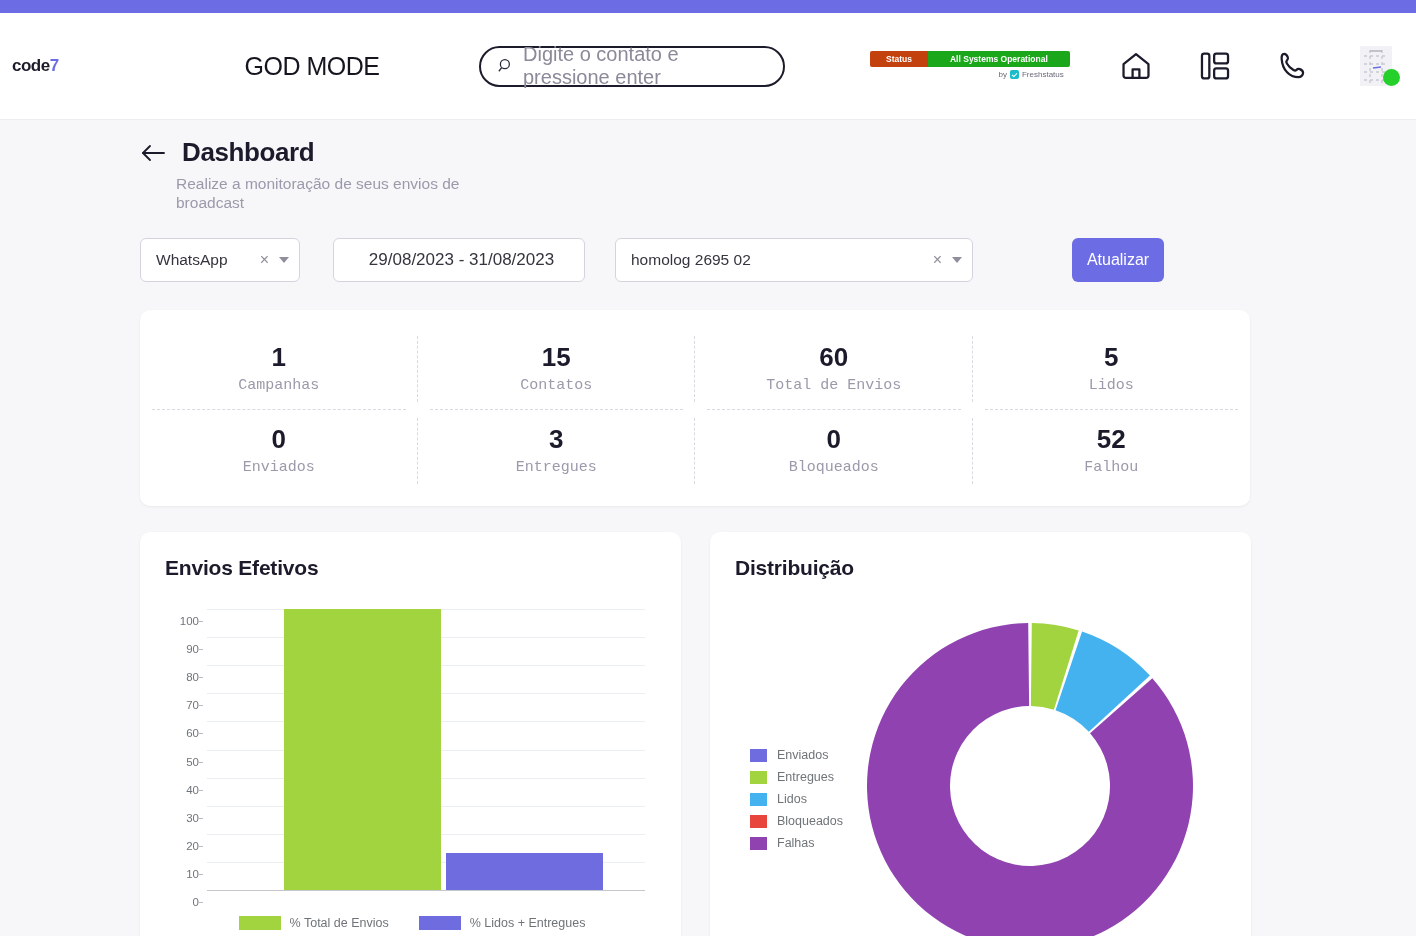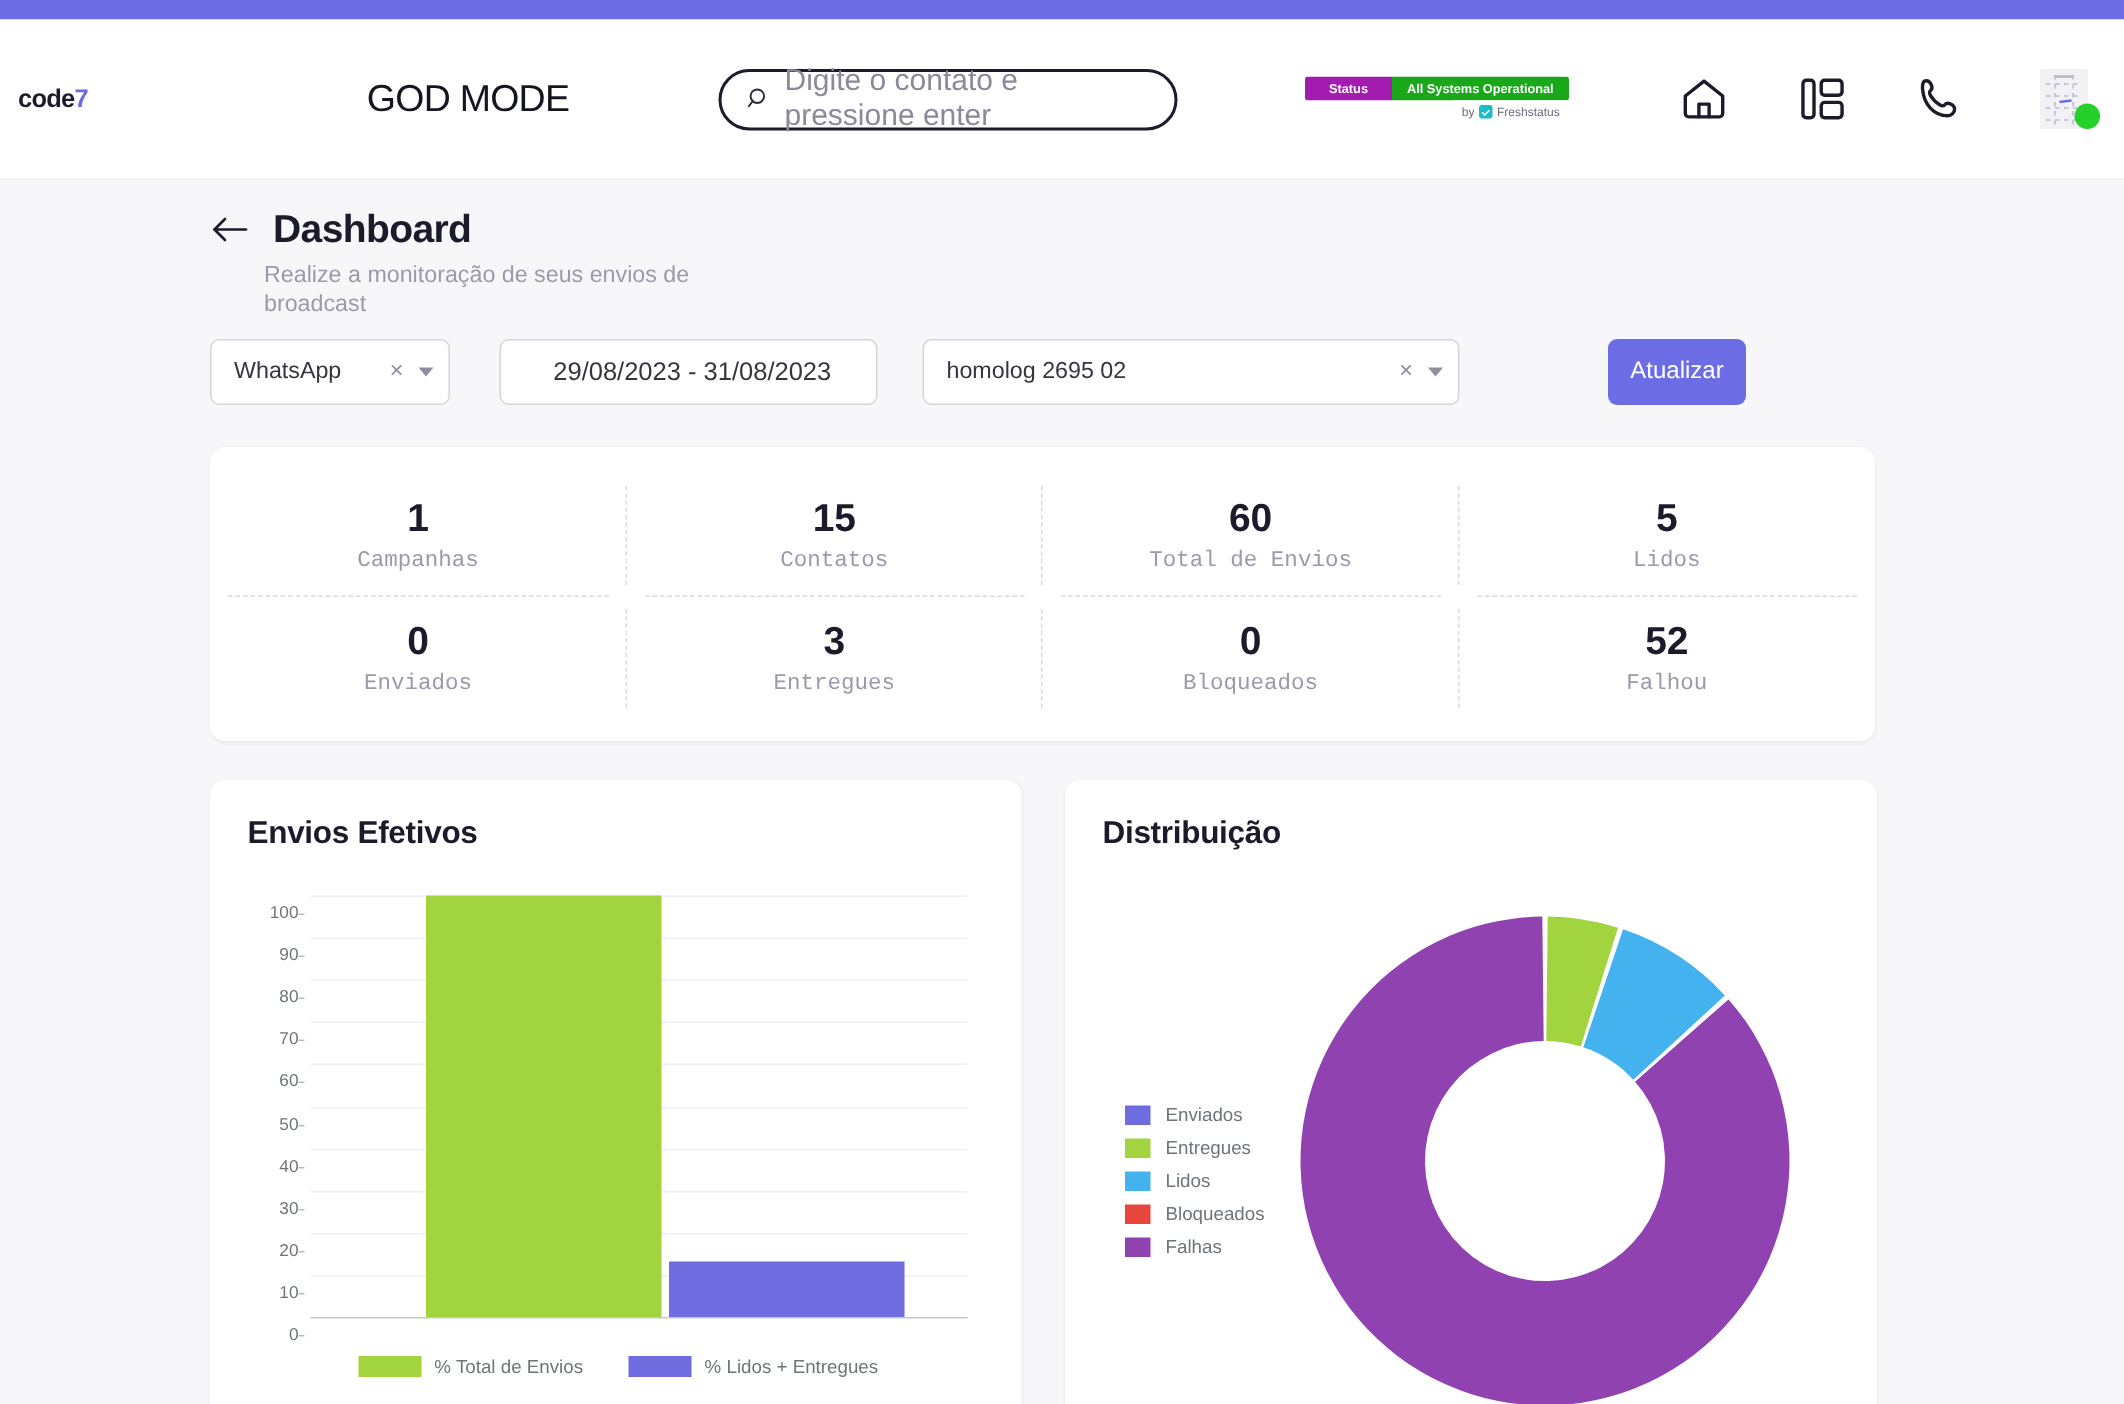--- a/index.html
+++ b/index.html
@@ -40,22 +40,22 @@
     background: #fff;
   }
   .search-icon { width: 18px; height: 18px; flex: none; margin-right: 8px; }
   .search-ph { color: #8a8a99; font-size: 20px; }
 
   .status-wrap {
     margin-left: 85px; display: flex; flex-direction: column; align-items: flex-end;
   }
   .status-badge { display: flex; height: 16px; border-radius: 2px; overflow: hidden;
     font-size: 8.5px; font-weight: bold; color: #fff; }
-  .status-left { background: #a21caf; padding: 0 16px; display:flex; align-items:center; }
-  .status-right { background: #1aa81a; padding: 0 10px; display:flex; align-items:center; }
+  .status-left { background: #c2410c; padding: 0 16px; display:flex; align-items:center; }
+  .status-right { background: #1aa81a; padding: 0 22px; display:flex; align-items:center; }
   .status-by { display:flex; align-items:center; gap:3px; font-size: 8px; color:#6b6b7b;
     background:#fff; padding: 3px 6px 3px 6px; border-radius:0 0 3px 3px; }
   .fs-mark { width: 9px; height: 9px; background:#19bcc8; border-radius: 2px;
     display:inline-block; position: relative; }
   .fs-mark::after { content:""; position:absolute; left:2px; top:3.5px; width:4px; height:2px;
     border-left:1.3px solid #fff; border-bottom:1.3px solid #fff; transform: rotate(-45deg); }
 
   .header-icons { position: absolute; right: 20px; display: flex; align-items: center; gap: 45px; }
   .hicon { width: 34px; height: 34px; cursor: pointer; }
   .avatar-wrap { position: relative; width: 40px; height: 44px; }
@@ -63,21 +63,21 @@
     border-radius: 50%; background: #25d02b; }
 
   
   .page { padding: 17px 0 0 140px; }
   .title-row { display: flex; align-items: center; gap: 16px; }
   .back-arrow { width: 26px; height: 20px; cursor: pointer; }
   .page-title { font-size: 26px; font-weight: bold; letter-spacing: -0.4px; color: #1b1b2b; }
   .subtitle { margin: 6px 0 0 36px; font-size: 15.5px; line-height: 19px; color: #9a9aab; max-width: 320px; }
 
   
-  .filters { display: flex; align-items: center; margin-top: 14px; }
+  .filters { display: flex; align-items: center; margin-top: 26px; }
   .ctrl {
     height: 44px; background: #fff; border: 1px solid #d4d4de; border-radius: 6px;
     display: flex; align-items: center; padding: 0 10px 0 15px;
     font-size: 15.5px; color: #35353f;
   }
   .sel-1 { width: 160px; justify-content: space-between; }
   .date-ctrl { width: 252px; margin-left: 33px; justify-content: center; font-size: 17px; }
   .sel-2 { width: 358px; margin-left: 30px; justify-content: space-between; }
   .ctrl-icons { display: flex; align-items: center; gap: 10px; color: #8e8e9c; }
   .x-icon { font-size: 16px; cursor: pointer; line-height: 1; }

